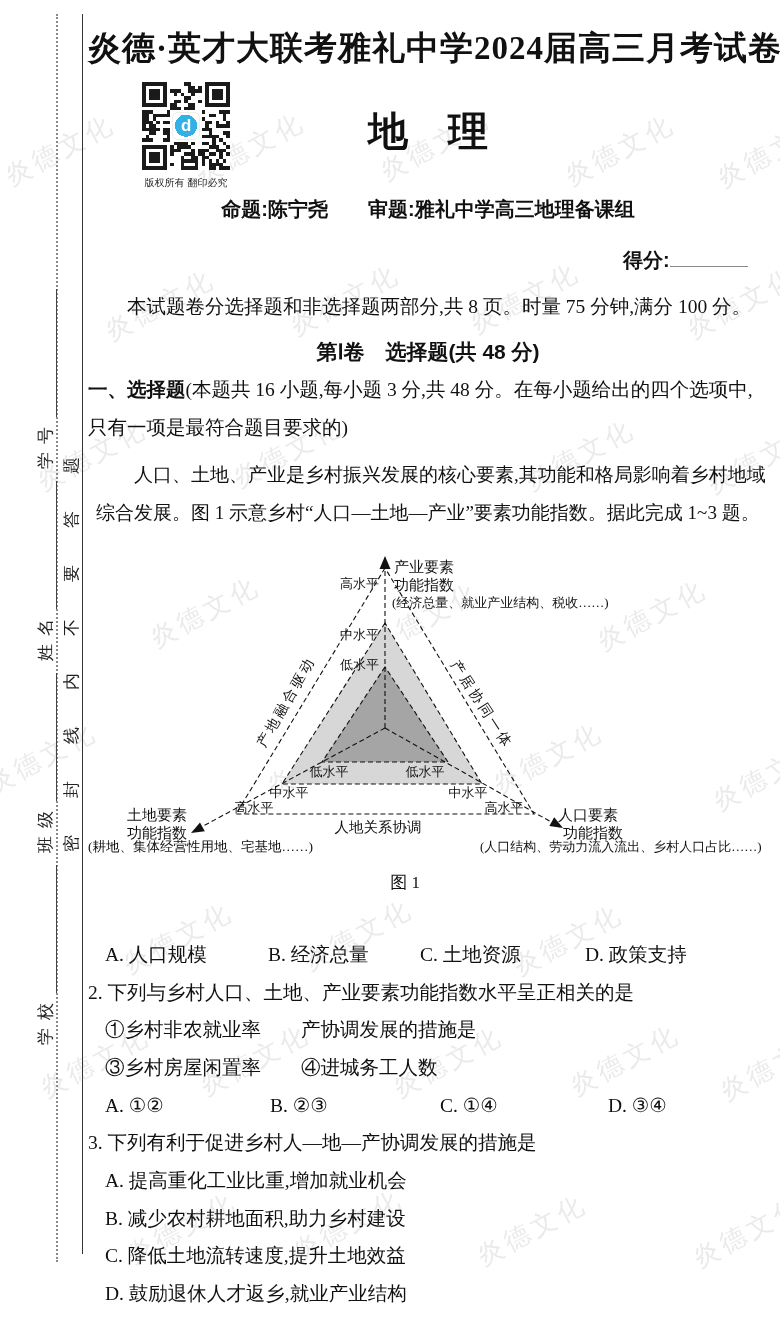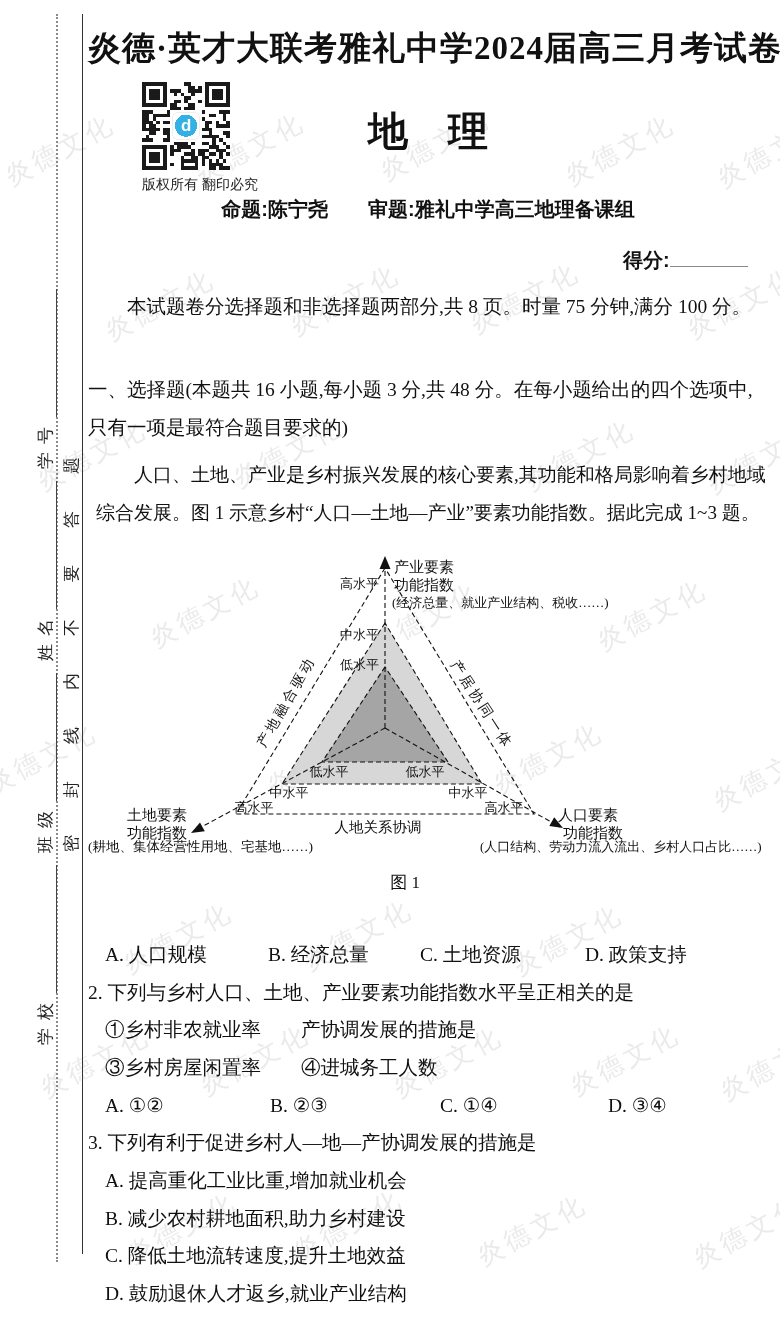--- a/index.html
+++ b/index.html
@@ -18,35 +18,35 @@
   .field{display:inline-flex;align-items:flex-end;margin-right:12px;}
   .flabel{font-size:17px;letter-spacing:8px;color:#222;}
   .fline{display:inline-block;width:128px;height:15px;border-bottom:1.3px solid #444;margin-left:2px;}
   .seal-text{position:absolute;left:-148px;top:620px;width:440px;height:24px;transform:rotate(-90deg);
       font-size:17px;letter-spacing:37px;color:#222;white-space:nowrap;}
   
   .exam-title{position:absolute;left:88px;top:26px;width:680px;text-align:center;
       font-weight:bold;font-size:33px;letter-spacing:1px;white-space:nowrap;
       font-family:"Liberation Serif",serif;}
   .qr{position:absolute;left:142px;top:82px;width:88px;}
-  .qr-caption{margin-top:2px;font-size:14px;color:#222;text-align:center;white-space:nowrap;
+  .qr-caption{margin-top:2px;font-size:10px;color:#222;text-align:center;white-space:nowrap;
       font-family:"Liberation Sans",sans-serif;}
   .subject{position:absolute;left:88px;top:104px;width:680px;text-align:center;
       font-family:Liberation Sans, sans-serif;font-weight:bold;font-size:40px;white-space:pre;}
   .authors{position:absolute;left:88px;top:196px;width:680px;text-align:center;
       font-family:"Liberation Sans",sans-serif;font-weight:bold;font-size:20px;white-space:pre;}
   .score{position:absolute;left:623px;top:246px;font-family:"Liberation Sans",sans-serif;
       font-weight:bold;font-size:20px;}
   .score-line{display:inline-block;width:78px;border-bottom:1.5px solid #8a8a8a;height:20px;}
   
   .intro{position:absolute;left:88px;top:292px;width:680px;margin:0;font-size:19.5px;line-height:30px;text-indent:2em;}
   .section-title{position:absolute;left:88px;top:338px;width:680px;text-align:center;
       font-family:"Liberation Sans",sans-serif;font-weight:bold;font-size:21px;}
   .mcq-head{position:absolute;left:88px;top:371px;width:680px;margin:0;font-size:19.5px;line-height:37.5px;}
-  .mcq-head .b{font-family:"Liberation Sans",sans-serif;font-weight:normal;}
+  .mcq-head .b{font-family:"Liberation Sans",sans-serif;font-weight:bold;}
   .passage{position:absolute;left:88px;top:448px;width:680px;margin:8px;font-size:19px;line-height:37.5px;text-indent:2em;}
   
   .figure{position:absolute;left:88px;top:550px;}
   .figure text{font-family:"Liberation Serif",serif;fill:#111;}
   .dash{fill:none;stroke:#111;stroke-width:1.1;stroke-dasharray:5 3;}
   
   .qrow{position:absolute;left:88px;width:690px;font-size:19.5px;line-height:30px;white-space:nowrap;}
   .qindent{left:105px;}
   .okey{display:inline-block;}
   .footer{position:absolute;left:88px;top:1304px;width:680px;text-align:center;font-size:18px;white-space:pre;}
@@ -315,20 +315,21 @@
   </div>
 
   <div class="subject">地　理</div>
   <div class="authors">命题:陈宁尧　　审题:雅礼中学高三地理备课组</div>
 
   <div class="score">
     <span>得分:</span><span class="score-line"></span>
   </div>
 
   <p class="intro">本试题卷分选择题和非选择题两部分,共 8 页。时量 75 分钟,满分 100 分。</p>
+  <div class="section-title">第Ⅰ卷　选择题(共 48 分)</div>
   <p class="mcq-head"><span class="b">一、选择题</span><span>(本题共 16 小题,每小题 3 分,共 48 分。在每小题给出的四个选项中,只有一项是最符合题目要求的)</span></p>
   <p class="passage">人口、土地、产业是乡村振兴发展的核心要素,其功能和格局影响着乡村地域综合发展。图 1 示意乡村“人口—土地—产业”要素功能指数。据此完成 1~3 题。</p>
 
   <svg class="figure" viewBox="0 0 690 340" width="690" height="340">
 
     <polygon points="297,73 194,234 394,234" fill="#d7d7d7"></polygon>
     <polygon points="297,117 234,212 360,212" fill="#a5a5a5"></polygon>
 
     <polygon class="dash" points="297,18 148,264 446,264"></polygon>
     <polygon class="dash" points="297,73 194,234 394,234"></polygon>

